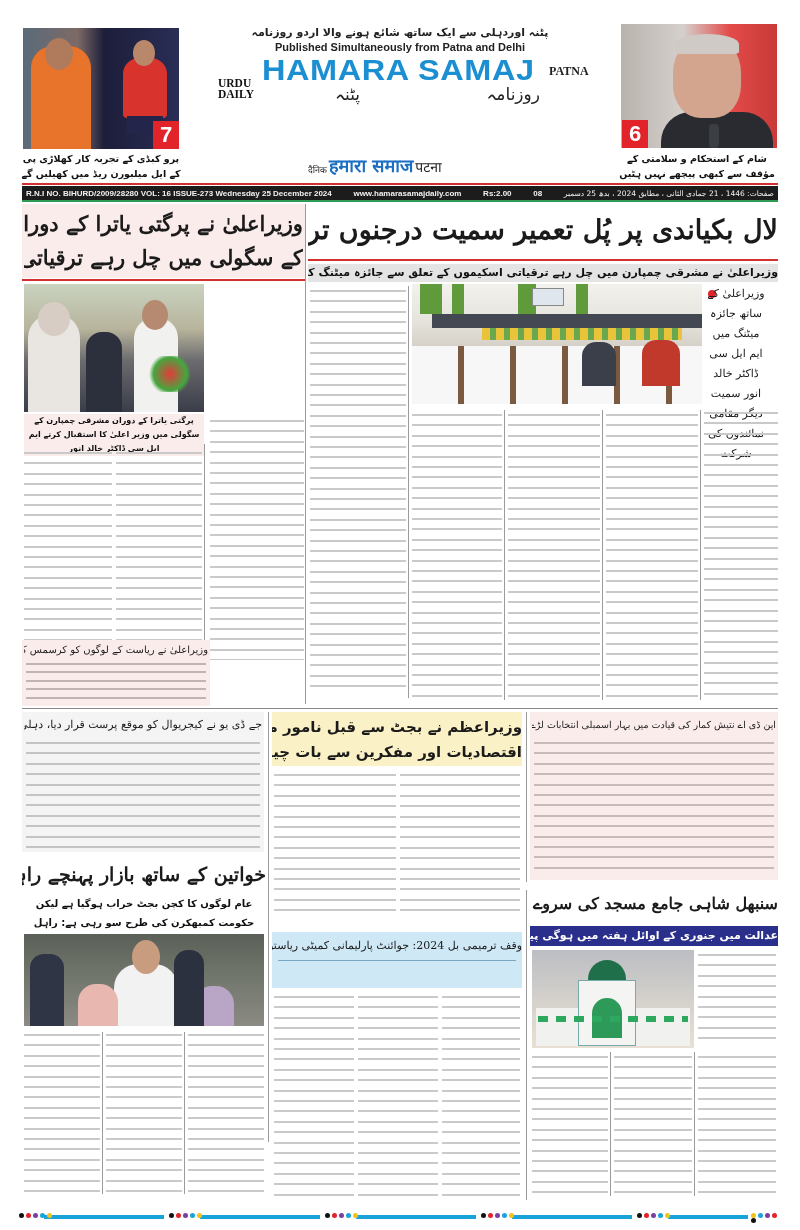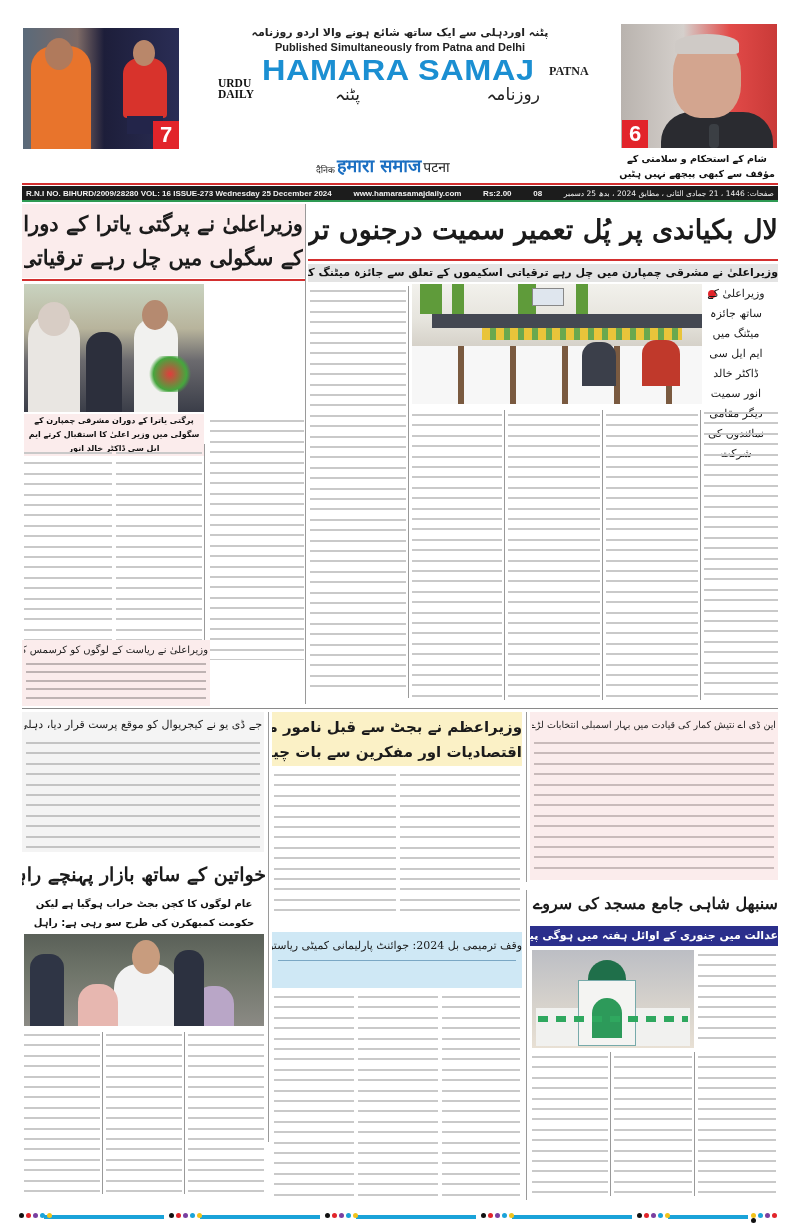--- a/index.html
+++ b/index.html
@@ -24,35 +24,36 @@
 <div class="abs" style="left:0;top:0;width:800px;height:182px;">
 
   <div class="abs photo" style="left:23px;top:28px;width:156px;height:121px;background:linear-gradient(90deg,#5a6a7a 0%,#7d6a66 35%,#1d1e3a 52%,#2a2d55 100%);">
     <div class="abs" style="left:8px;top:18px;width:60px;height:103px;background:#e8742c;border-radius:22px 22px 0 0;"></div>
     <div class="abs" style="left:22px;top:10px;width:28px;height:32px;background:#b07a5c;border-radius:50%;"></div>
     <div class="abs" style="left:100px;top:30px;width:44px;height:60px;background:#d8332c;border-radius:16px 16px 4px 4px;"></div>
     <div class="abs" style="left:110px;top:12px;width:22px;height:26px;background:#b9876a;border-radius:50%;"></div>
     <div class="abs" style="left:104px;top:88px;width:36px;height:18px;background:#23254a;"></div>
     <div class="badge-num" style="right:0;bottom:0;">7</div>
   </div>
+  <div class="abs caption" style="left:20px;top:151px;width:162px;height:31px;overflow:hidden;">پرو کبڈی کے تجربہ کار کھلاڑی پی کے ایل میلبورن ریڈ میں کھیلیں گے</div>
 
   <div class="abs urdu" style="left:250px;top:26px;width:300px;text-align:center;font-size:11px;font-weight:bold;color:#222;">پٹنہ اوردہلی سے ایک ساتھ شائع ہونے والا اردو روزنامہ</div>
   <div class="abs" style="left:250px;top:41px;width:300px;text-align:center;font-family:'Liberation Sans',sans-serif;font-weight:bold;font-size:11px;color:#222;">Published Simultaneously from Patna and Delhi</div>
 
   <div class="abs" style="left:218px;top:58px;font-family:'Liberation Serif',serif;font-weight:bold;font-size:11.5px;line-height:11px;color:#111;margin-top:20px;">
     <div>URDU</div>
     <div>DAILY</div>
   </div>
   <div class="abs" style="left:262px;top:54px;font-family:'Liberation Sans',sans-serif;font-weight:900;font-size:29px;letter-spacing:0.5px;color:#1b8fd2;transform:scaleX(1.12);transform-origin:left;">HAMARA SAMAJ</div>
   <div class="abs" style="left:549px;top:64px;font-family:'Liberation Serif',serif;font-weight:bold;font-size:12px;color:#222;">PATNA</div>
 
   <div class="abs urdu" style="left:300px;top:84px;width:60px;font-size:17px;color:#222;background:transparent;">پٹنہ</div>
   <div class="abs urdu" style="left:470px;top:84px;width:70px;font-size:17px;color:#222;">روزنامہ</div>
 
-  <div class="abs" style="left:316px;top:156px;display:flex;align-items:flex-end;gap:2px;justify-content:flex-end;">
+  <div class="abs" style="left:308px;top:156px;display:flex;align-items:flex-end;gap:2px;justify-content:flex-end;">
     <span style="font-size:9px;color:#222;">दैनिक</span>
     <span style="font-size:18px;font-weight:bold;color:#1b6fc2;line-height:20px;">हमारा समाज</span>
     <span style="font-size:14px;color:#222;">पटना</span>
   </div>
 
   <div class="abs photo" style="left:621px;top:24px;width:156px;height:124px;background:linear-gradient(90deg,#b9b3ae 0%,#d5d0cc 40%,#e24a48 70%,#c93a38 100%);">
     <div class="abs" style="left:40px;top:88px;width:112px;height:40px;background:#2a2b30;border-radius:30px 30px 0 0;"></div>
     <div class="abs" style="left:52px;top:12px;width:68px;height:82px;background:#d3a58f;border-radius:45% 45% 40% 40%;"></div>
     <div class="abs" style="left:54px;top:10px;width:64px;height:20px;background:#cfcac6;border-radius:50% 50% 10% 10%;"></div>
     <div class="abs" style="left:88px;top:100px;width:10px;height:24px;background:#3b3f44;border-radius:4px;"></div>

